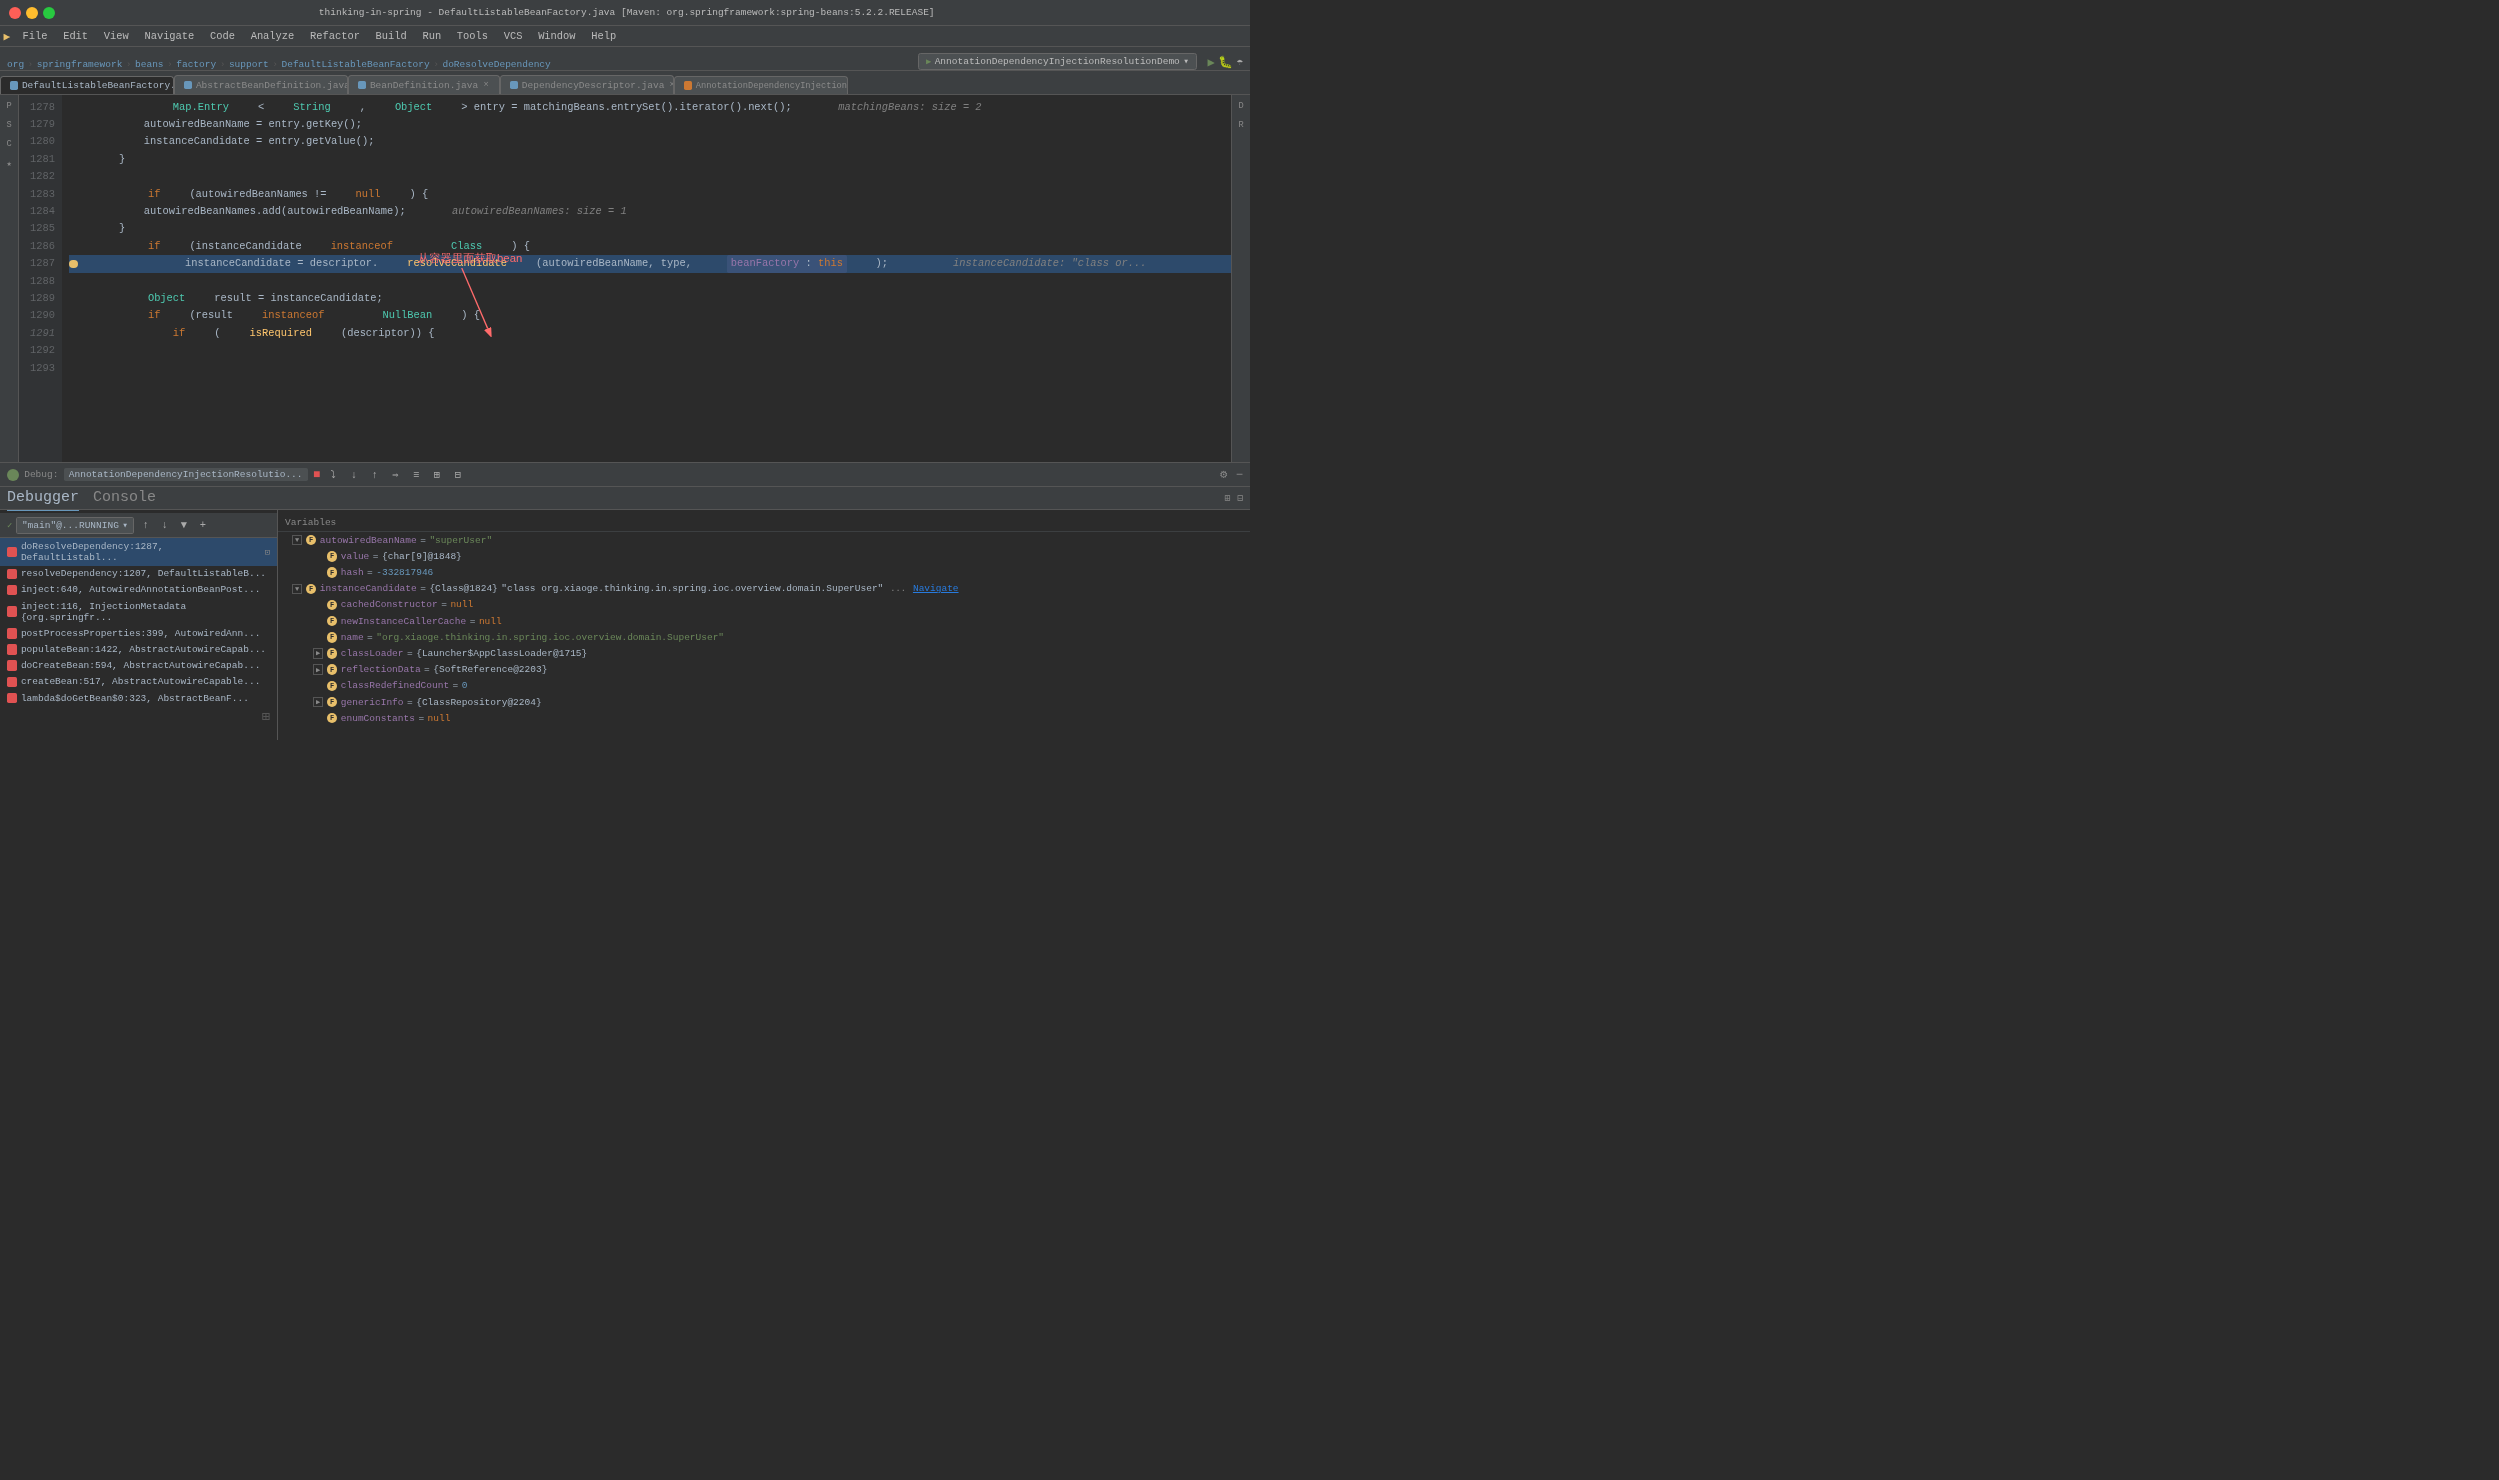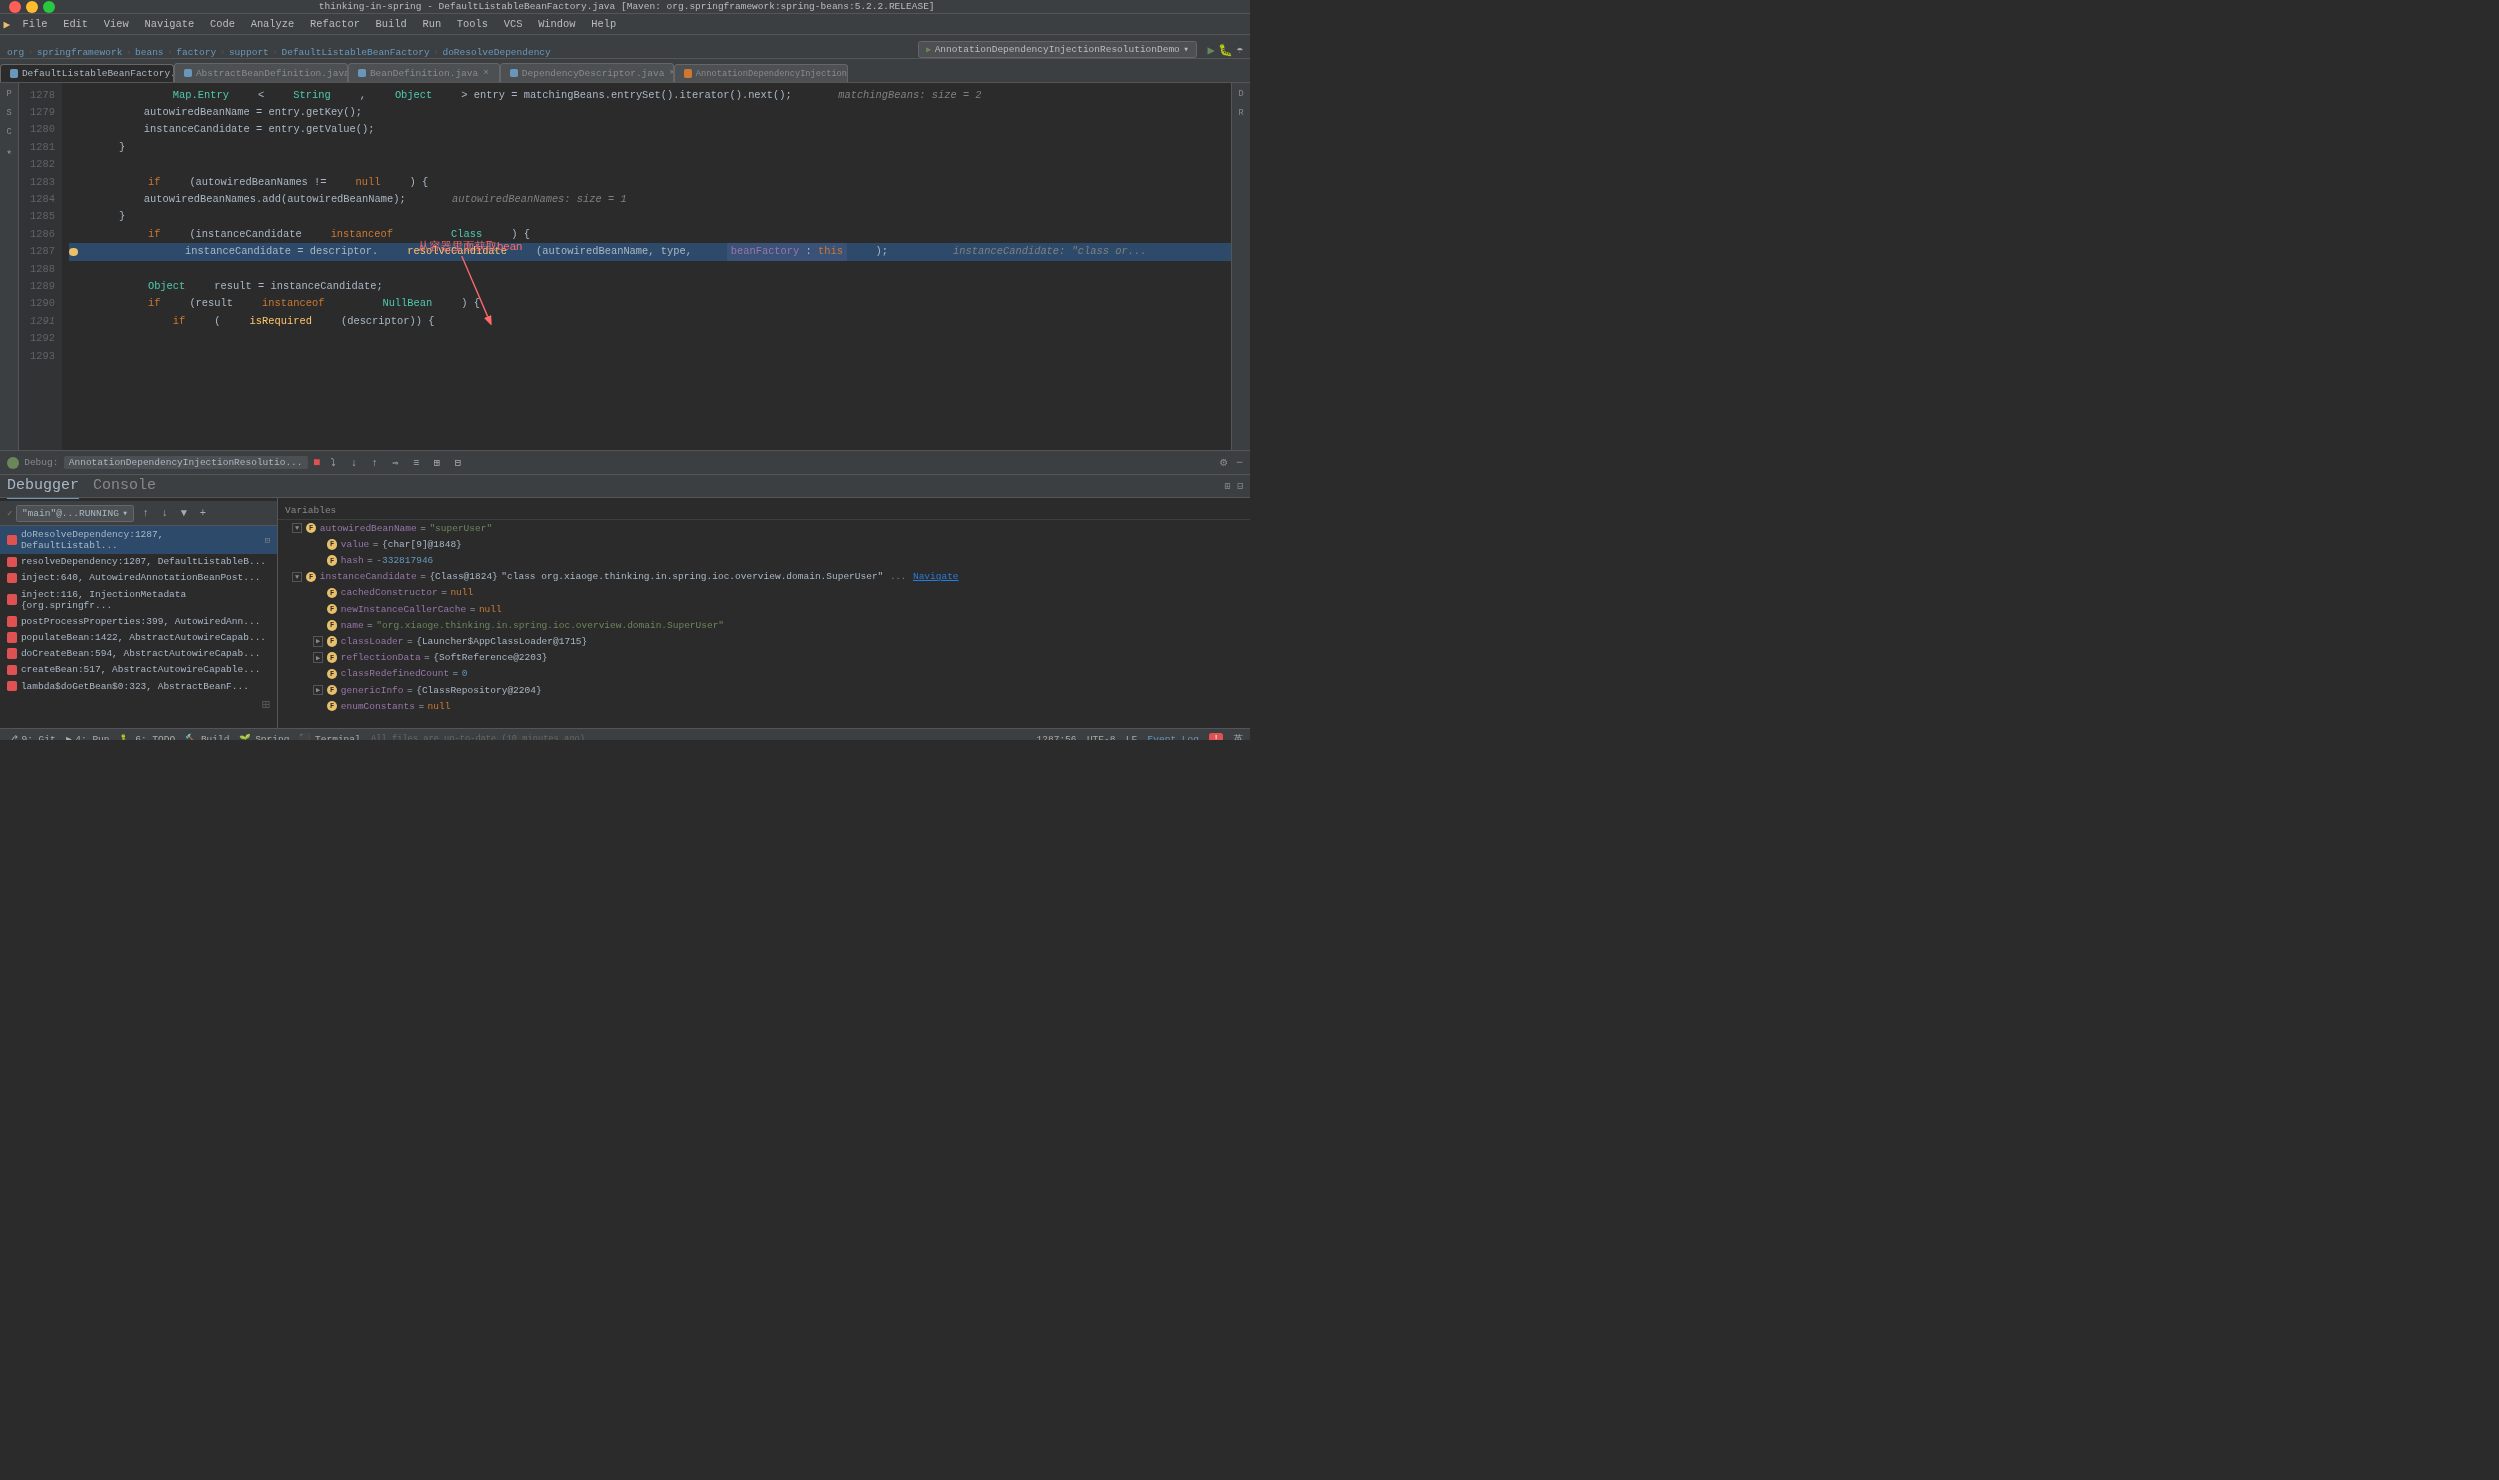--- a/index.html
+++ b/index.html
@@ -10,21 +10,21 @@
       font-size: 10.4px;
       width: 1250px;
       height: 740px;
       overflow: hidden;
       position: relative;
     }
 
     
     #titlebar {
       background: #3c3f41;
-      height: 14px;
+      height: 26px;
       display: flex;
       align-items: center;
       justify-content: space-between;
       padding: 0 9px;
       border-bottom: 0.9px solid #555;
     }
     #titlebar .title-text {
       font-size: 9.5px;
       color: #bbb;
       flex: 1;

